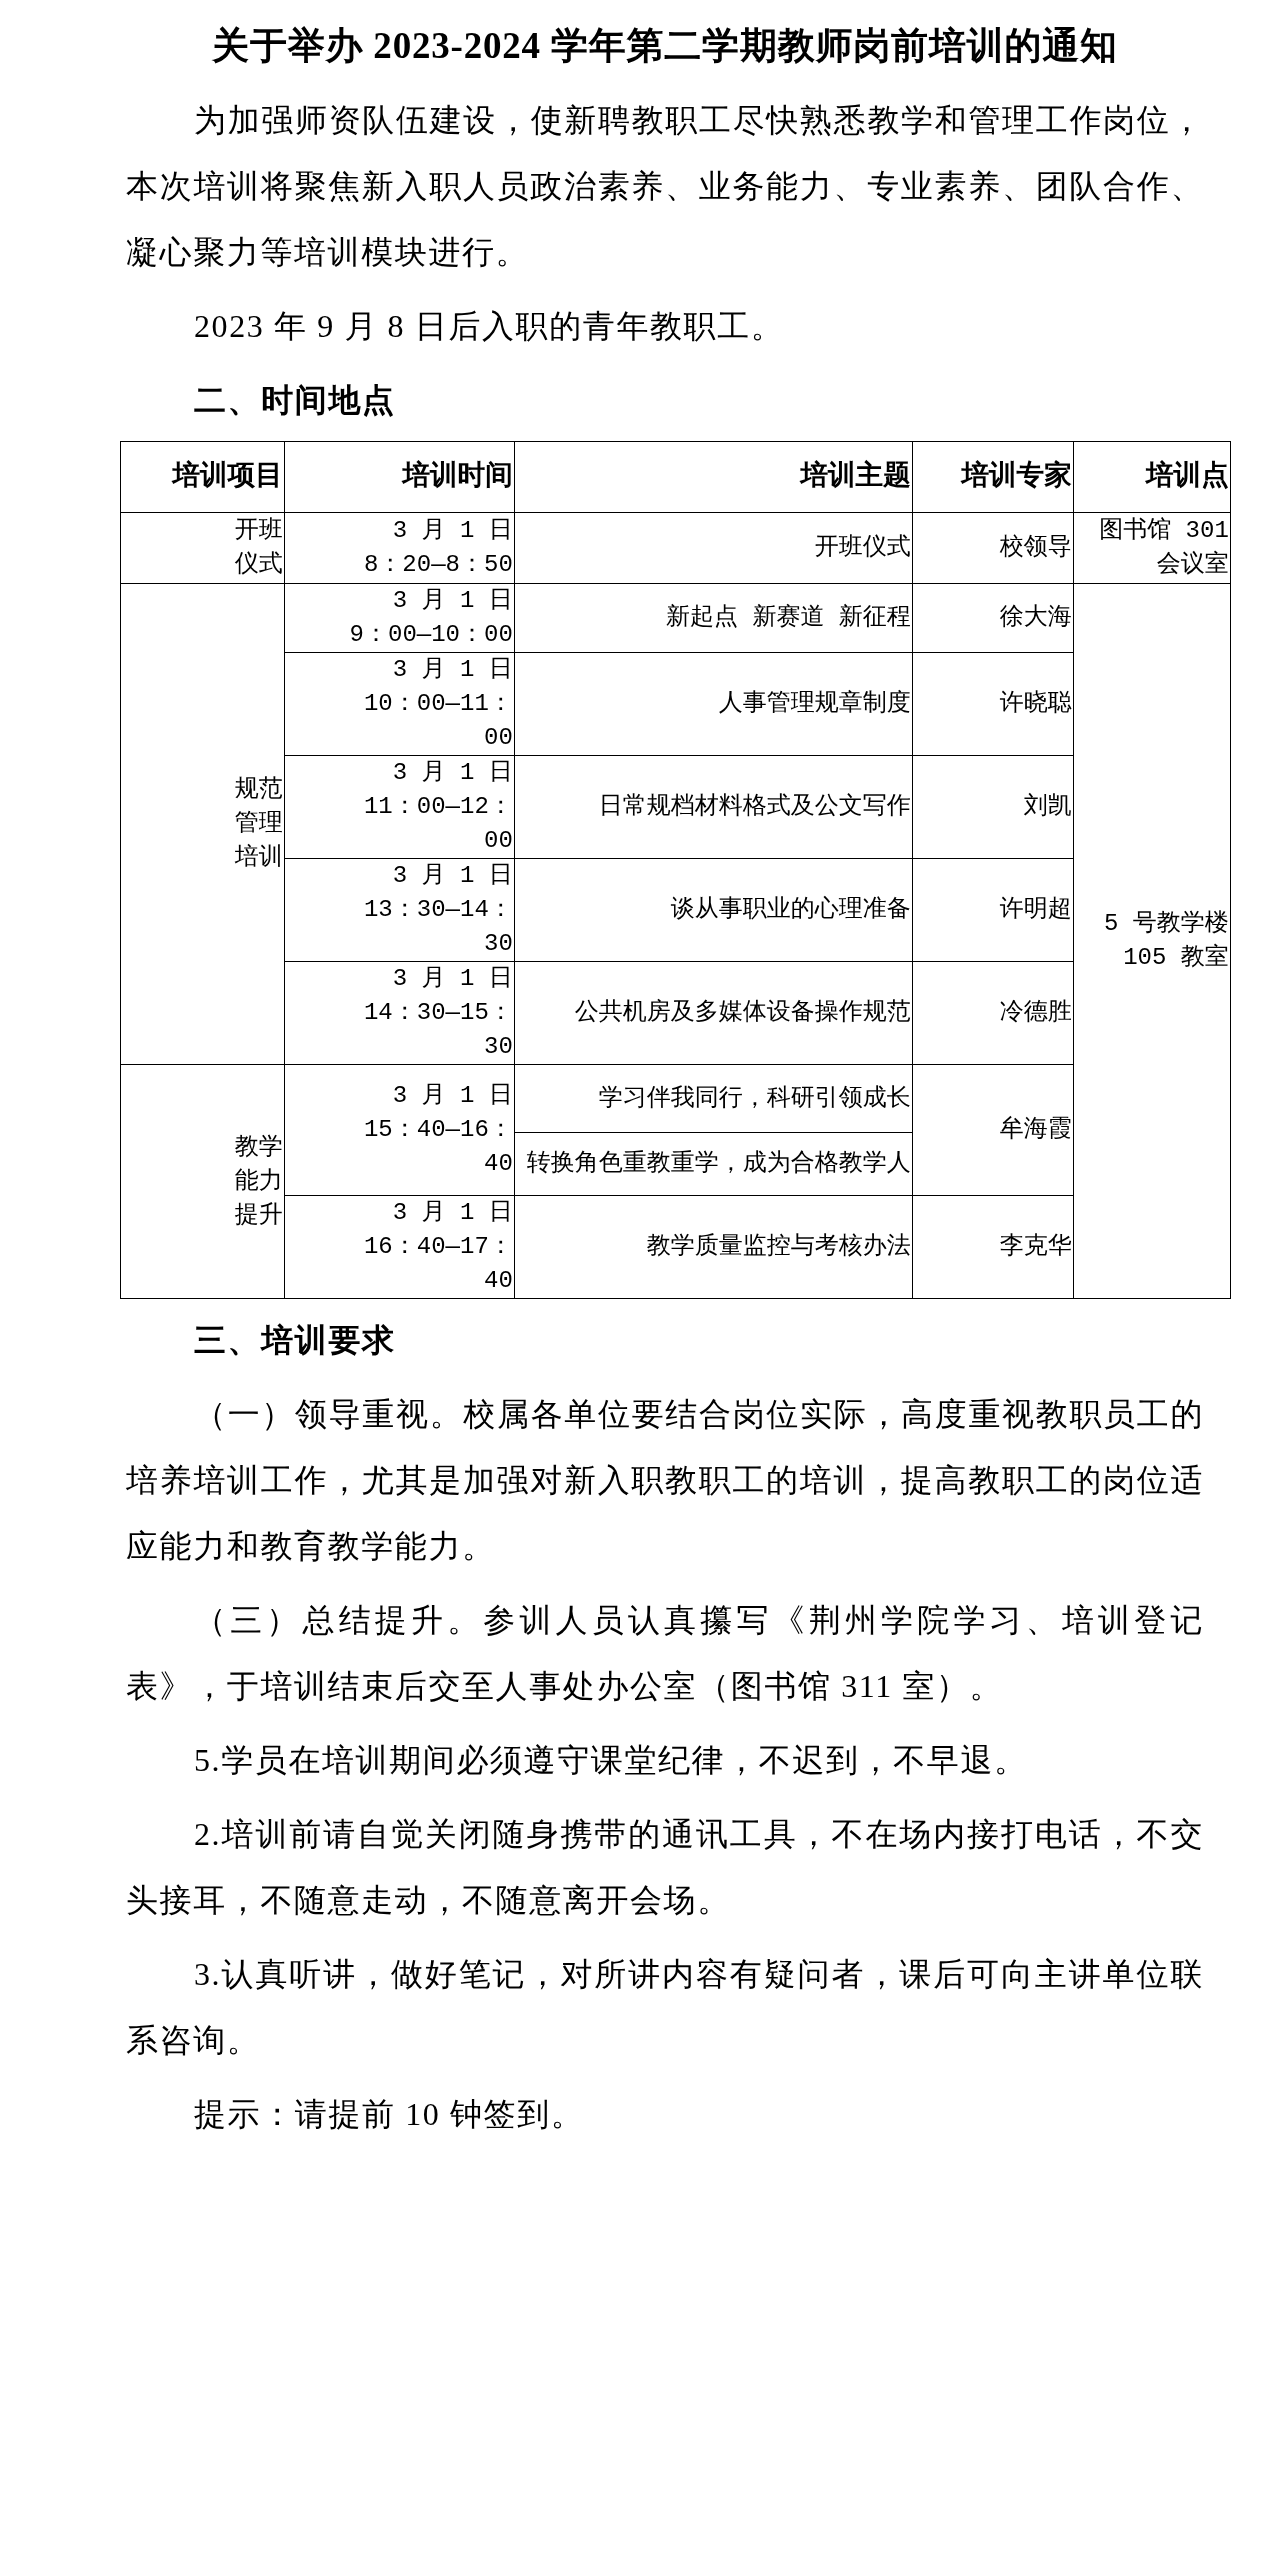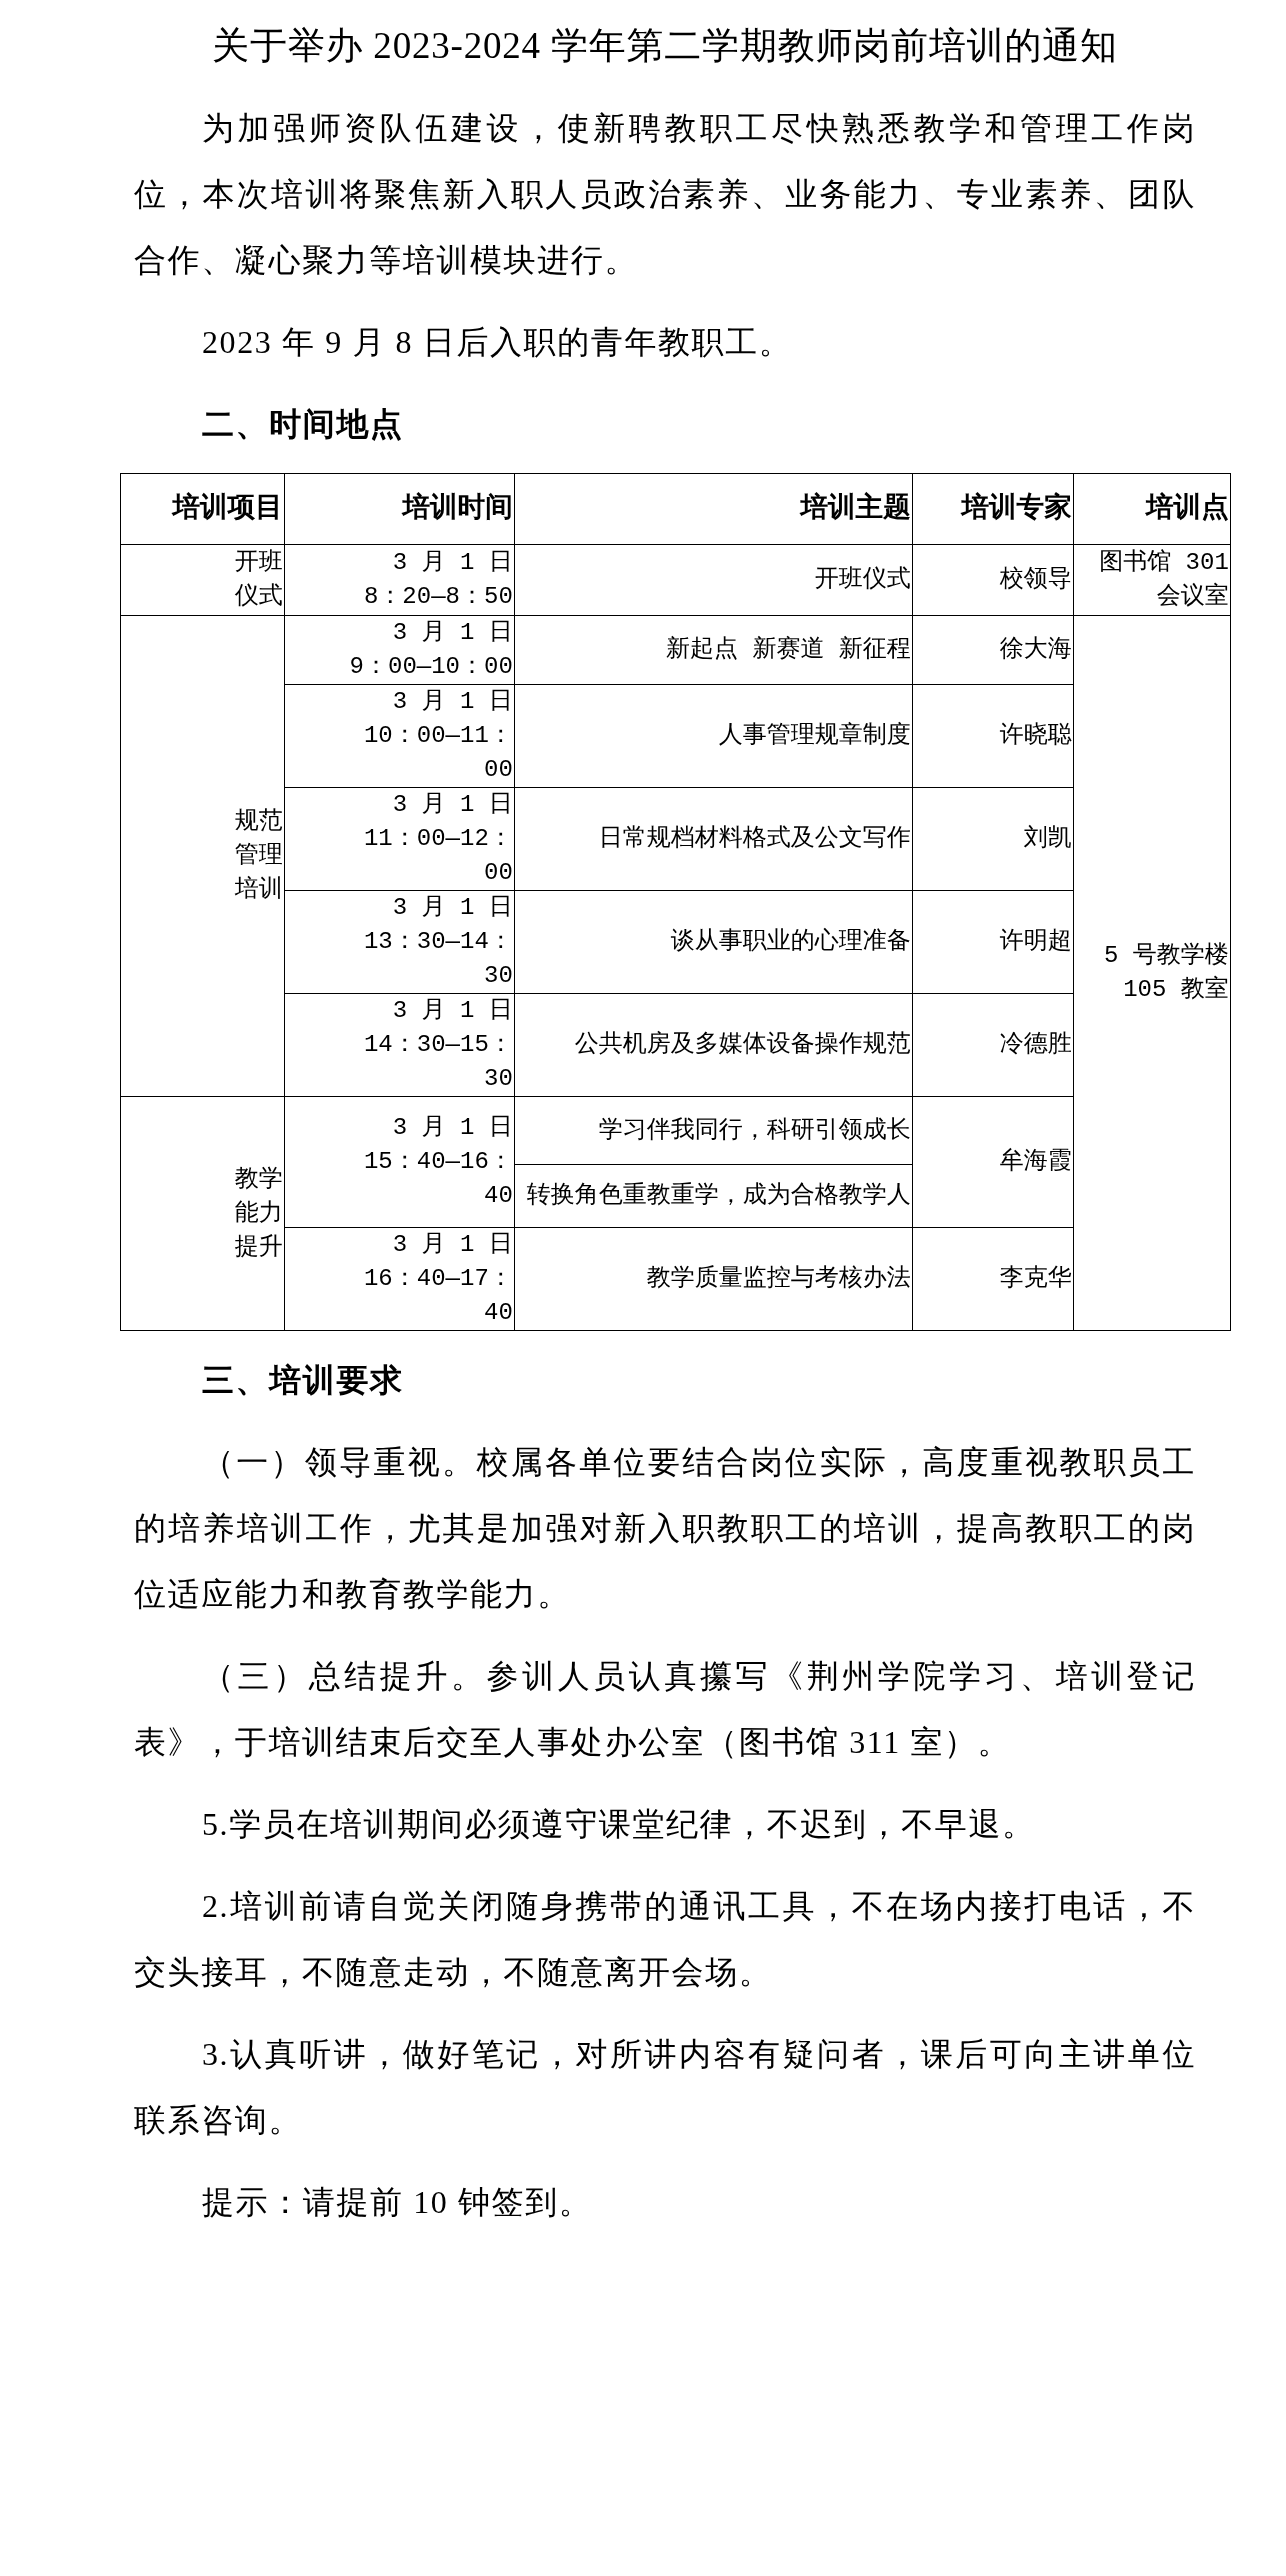--- a/index.html
+++ b/index.html
@@ -13,27 +13,27 @@
     box-sizing: border-box;
     width: 1287px;
     height: 2576px;
     padding: 13px 75px 0 118px;
     overflow: hidden;
     background: #ffffff;
   }
   .title {
     margin: 0;
     font-size: 37px;
-    font-weight: normal;
+    font-weight: bold;
     text-align: center;
     line-height: 66px;
     letter-spacing: 0.8px;
   }
   p.body {
-    margin: 16px;
+    margin: 8px;
     font-size: 32px;
     line-height: 66px;
     letter-spacing: 1.6px;
     text-align: justify;
   }
   p.indent { text-indent: 68px; }
   p.bold { font-weight: bold; }
   .intro { margin-top: 24px; }
   table.schedule {
     border-collapse: collapse;

